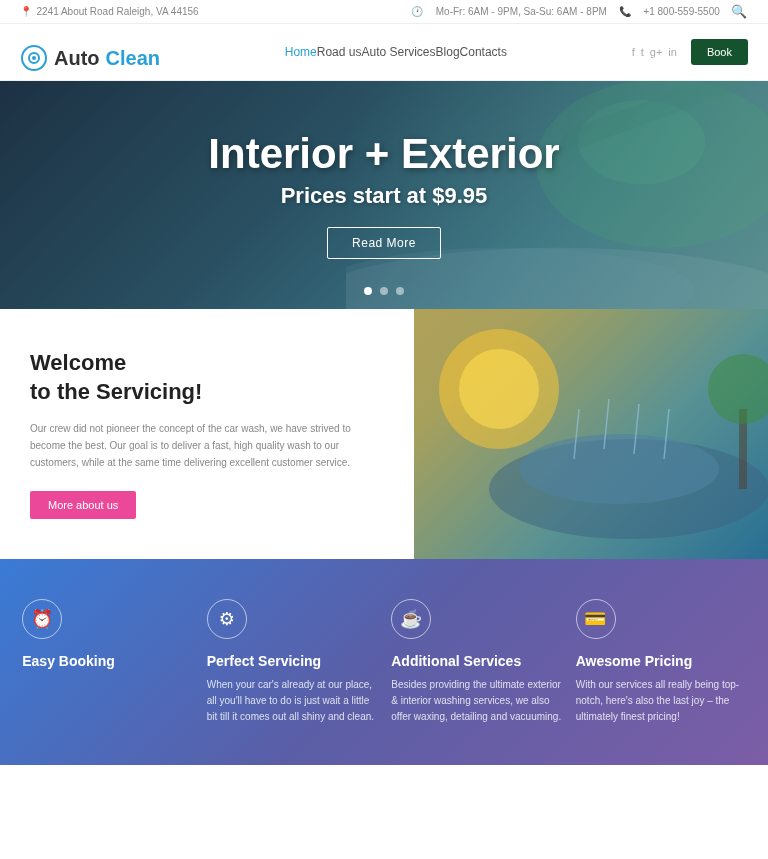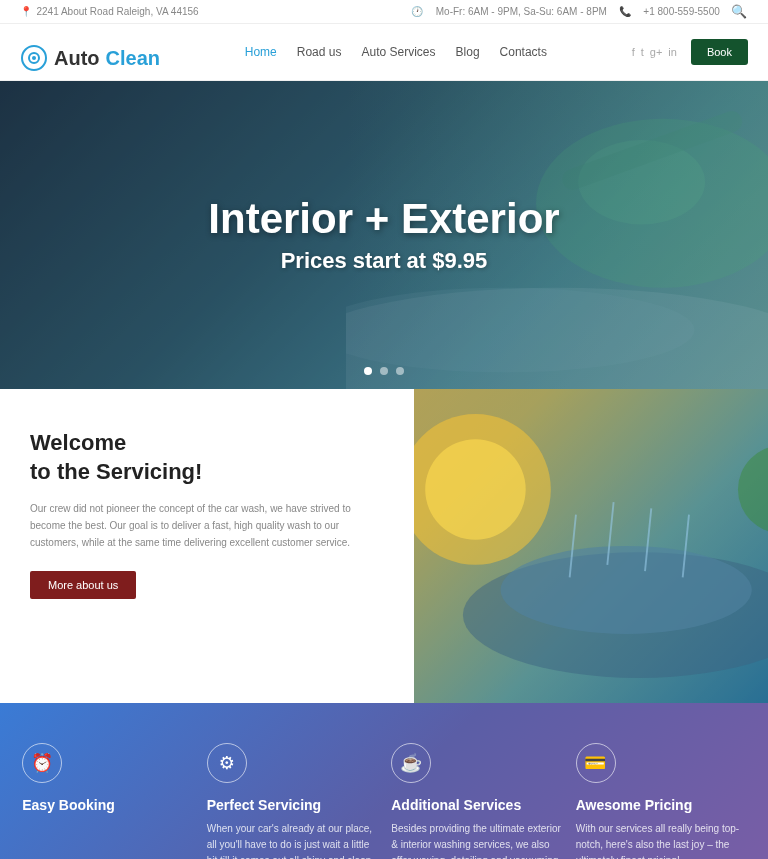--- a/index.html
+++ b/index.html
@@ -36,21 +36,21 @@
       font-size: 20px;
       font-weight: bold;
       margin-top: 12px;
     }
     .logo-icon {
       width: 28px;
       height: 28px;
     }
     .logo-auto { color: #333; }
     .logo-clean { color: #29a0d8; }
-    nav { display: flex; gap: 20px; align-items: center; text-align: center; }
+    nav { display: flex; align-items: center; text-align: center; }
     nav a {
       text-decoration: none;
       font-size: 12px;
       color: #555;
     }
     nav a.active { color: #29a0d8; }
     .header-right { display: flex; align-items: center; gap: 14px; }
     .social-icons { display: flex; gap: 6px; align-items: center; }
     .social-icon { color: #aaa; font-size: 11px; cursor: pointer; }
     .book-btn {
@@ -60,21 +60,21 @@
       padding: 7px 16px;
       border-radius: 3px;
       font-size: 11px;
       cursor: pointer;
     }
     .search-icon-header { color: #aaa; font-size: 13px; cursor: pointer; }
 
     
     .hero {
       position: relative;
-      height: 308px;
+      height: 228px;
       overflow: hidden;
       background: linear-gradient(135deg, #2c3e50 0%, #4a7a8a 50%, #6aabb8 100%);
       display: flex;
       align-items: center;
       justify-content: center;
     }
     .hero-bg {
       position: absolute;
       inset: 0;
       background: linear-gradient(135deg, #1a3040 0%, #2d6070 40%, #4a9aaa 70%, #7ab8c5 100%);
@@ -137,42 +137,42 @@
       top: 0;
       bottom: 0;
       width: 55%;
       background: linear-gradient(to left, rgba(100,160,130,0.3) 0%, transparent 100%);
       z-index: 1;
     }
 
     
     .welcome-section {
       display: flex;
-      height: 314px;
+      height: 250px;
     }
     .welcome-text {
       flex: 1;
       padding: 40px 30px;
       background: #fff;
     }
     .welcome-text h2 {
       font-size: 22px;
       font-weight: bold;
       color: #222;
       line-height: 1.3;
       margin-bottom: 14px;
     }
     .welcome-text p {
       font-size: 10px;
       color: #888;
       line-height: 1.7;
       margin-bottom: 20px;
     }
     .more-btn {
-      background: #7f1d1d;
+      background: #ec4899;
       color: #fff;
       border: none;
       padding: 8px 18px;
       font-size: 11px;
       cursor: pointer;
       border-radius: 2px;
     }
     .welcome-image {
       flex: 1;
       background: linear-gradient(135deg, #e8b84b 0%, #f5c842 20%, #5ab8c0 60%, #2a7090 100%);
@@ -285,20 +285,21 @@
     <ellipse cx="300" cy="120" rx="120" ry="80" fill="#4aaa70" opacity="0.6"></ellipse>
     <ellipse cx="280" cy="100" rx="60" ry="40" fill="#5bc880" opacity="0.5"></ellipse>
     <rect x="200" y="60" width="180" height="20" rx="10" fill="#3a9960" opacity="0.4" transform="rotate(-20 290 70)"></rect>
 
     <ellipse cx="200" cy="260" rx="250" ry="60" fill="#c8d8e0" opacity="0.3"></ellipse>
     <ellipse cx="150" cy="240" rx="180" ry="40" fill="#a0c0d0" opacity="0.25"></ellipse>
   </svg>
   <div class="hero-content">
     <div class="hero-title">Interior + Exterior</div>
     <div class="hero-subtitle">Prices start at $9.95</div>
+    <button class="hero-btn">Read More</button>
   </div>
   <div class="hero-dots">
     <div class="hero-dot active"></div>
     <div class="hero-dot"></div>
     <div class="hero-dot"></div>
   </div>
 </section>
 
 <section class="welcome-section">
   <div class="welcome-text">

